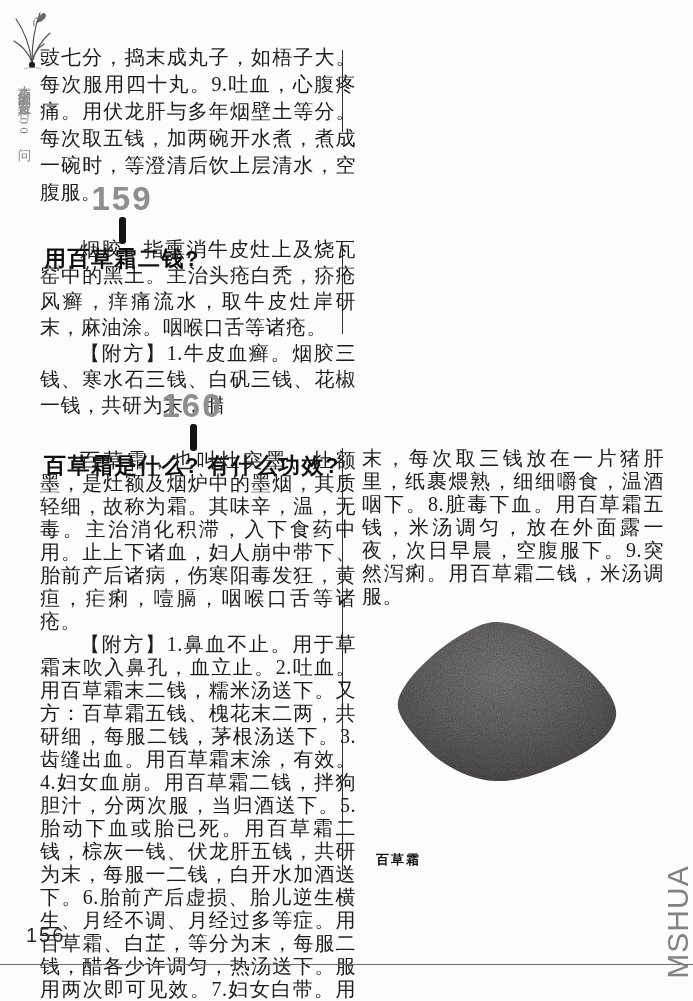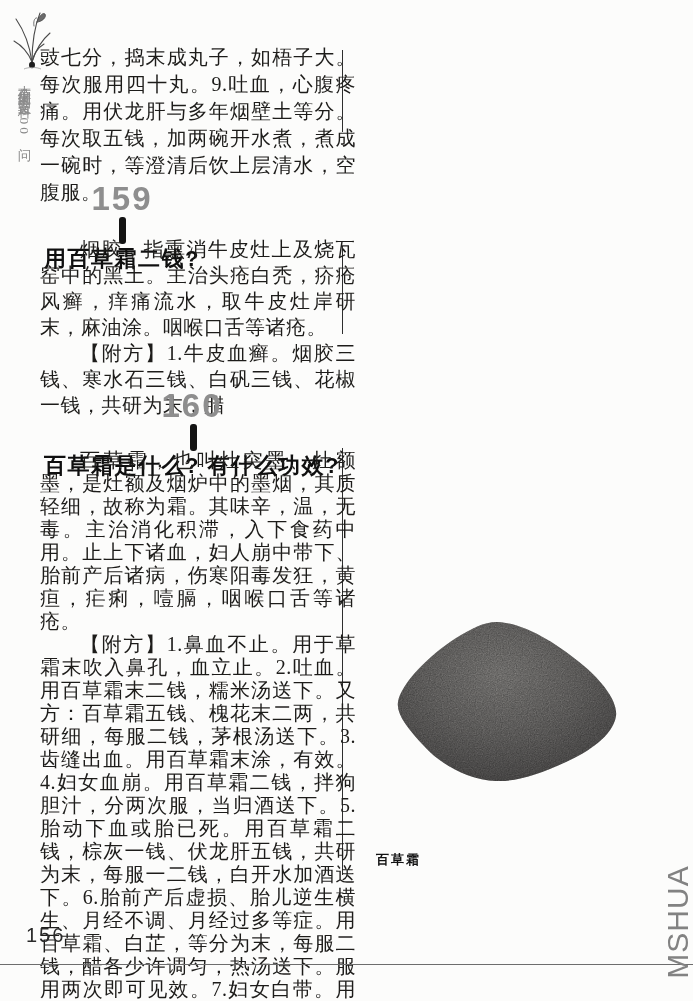--- a/index.html
+++ b/index.html
@@ -98,20 +98,23 @@
   <div class="abs sec-header" style="left:44px; top:388px;">
     <span class="sec-num">160</span>
     <span class="sec-bar"></span>
     <span class="sec-title">百草霜是什么? 有什么功效?</span>
   </div>
 
   <div class="abs body-text lh23" style="left:40px; top:449px; width:316px;">
     <p class="indent">百草霜，也叫灶突墨、灶额墨，是灶额及烟炉中的墨烟，其质轻细，故称为霜。其味辛，温，无毒。主治消化积滞，入下食药中用。止上下诸血，妇人崩中带下、胎前产后诸病，伤寒阳毒发狂，黄疸，疟痢，噎膈，咽喉口舌等诸疮。</p>
     <p class="indent"><b class="fufang">【附方】</b><span>1.鼻血不止。用于草霜末吹入鼻孔，血立止。2.吐血。用百草霜末二钱，糯米汤送下。又方：百草霜五钱、槐花末二两，共研细，每服二钱，茅根汤送下。3.齿缝出血。用百草霜末涂，有效。4.妇女血崩。用百草霜二钱，拌狗胆汁，分两次服，当归酒送下。5.胎动下血或胎已死。用百草霜二钱，棕灰一钱、伏龙肝五钱，共研为末，每服一二钱，白开水加酒送下。6.胎前产后虚损、胎儿逆生横生、月经不调、月经过多等症。用百草霜、白芷，等分为末，每服二钱，醋各少许调匀，热汤送下。服用两次即可见效。7.妇女白带。用百草霜一两、香金墨半两，研</span></p>
   </div>
+  <div class="abs body-text lh23" style="left:362px; top:447px; width:302px;">
+    <p>末，每次取三钱放在一片猪肝里，纸裹煨熟，细细嚼食，温酒咽下。8.脏毒下血。用百草霜五钱，米汤调匀，放在外面露一夜，次日早晨，空腹服下。9.突然泻痢。用百草霜二钱，米汤调服。</p>
+  </div>
 
   <svg class="figure" viewBox="0 0 240 184">
     <defs>
       <radialGradient id="blobGrad" cx="0.47" cy="0.33" r="0.78">
         <stop offset="0" stop-color="#a6a4a1"></stop>
         <stop offset="0.45" stop-color="#8b8987"></stop>
         <stop offset="0.75" stop-color="#737170"></stop>
         <stop offset="1" stop-color="#5f5d5c"></stop>
       </radialGradient>
       <clipPath id="blobClip">

